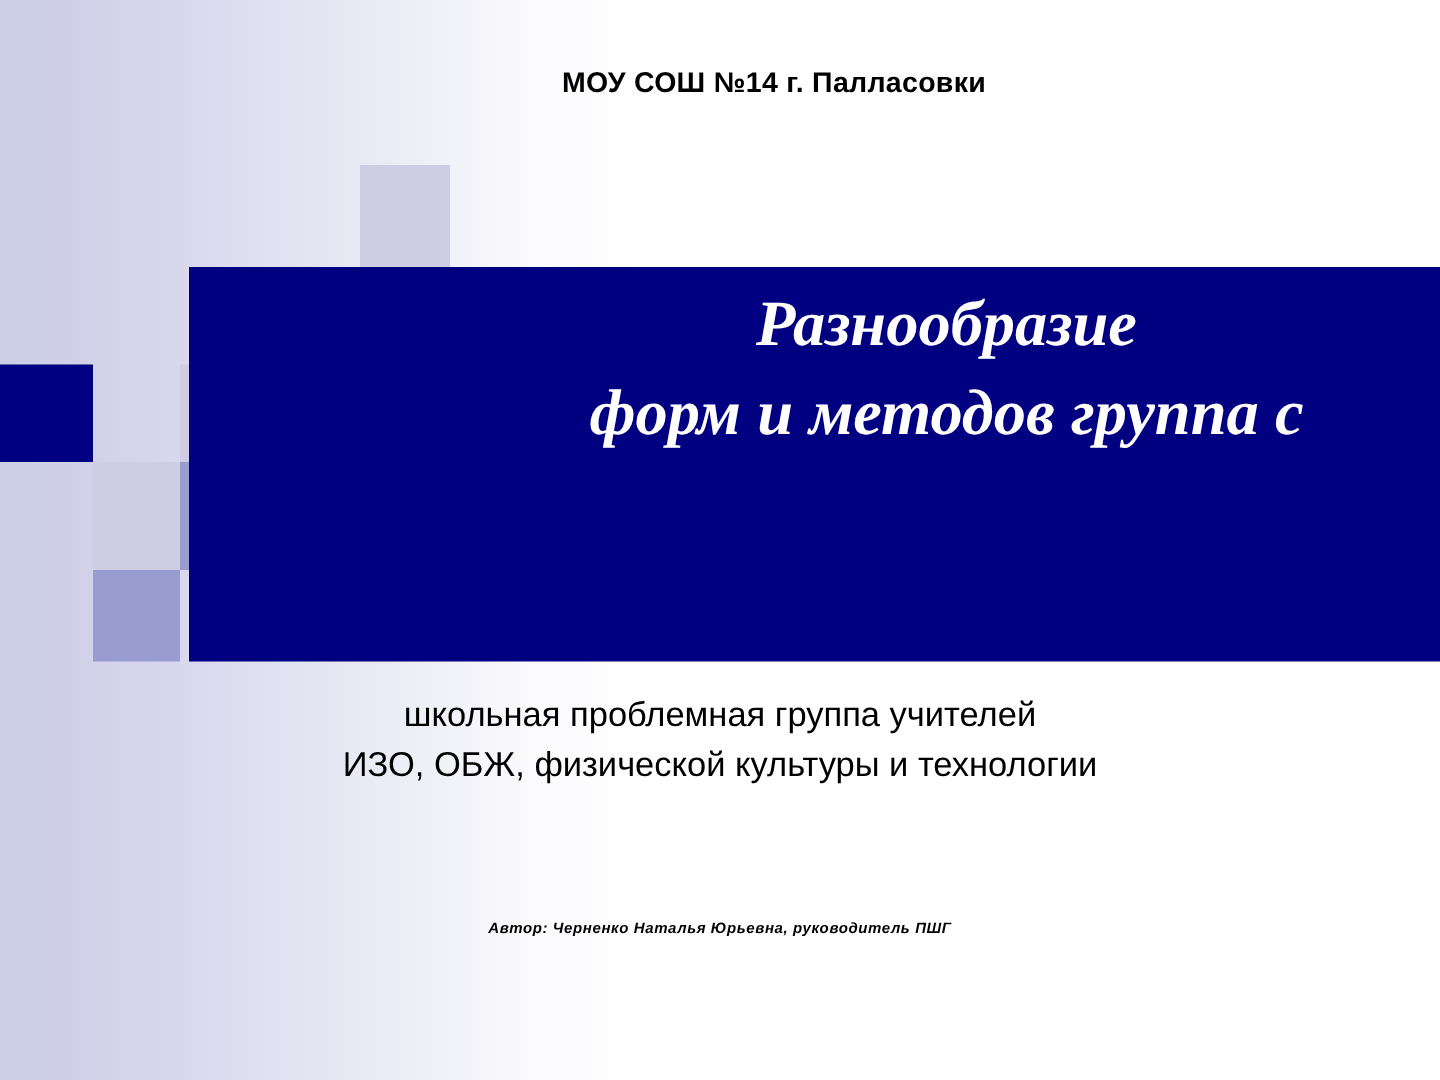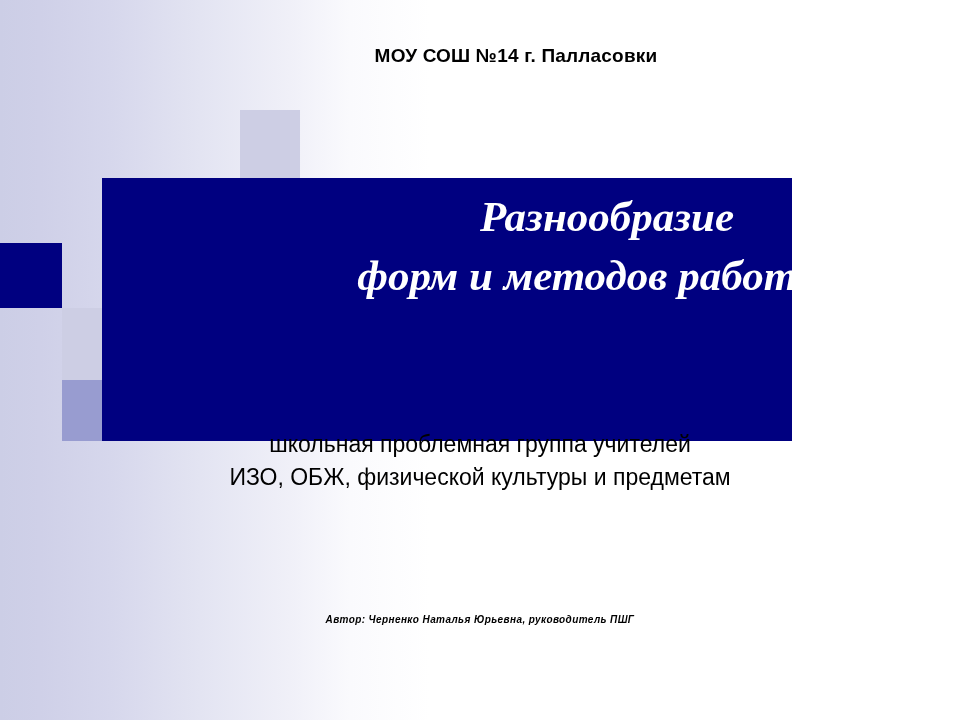--- a/index.html
+++ b/index.html
@@ -36,23 +36,23 @@
   .sq {
     position: absolute;
   }
   .sq-light  { background: #cdcee4; }
   .sq-mid    { background: #989cd0; }
   .sq-navy   { background: #000080; }
 
   
   .title-panel {
     position: absolute;
-    left: 102px;
+    left: 126px;
     top: 178px;
-    width: 690px;
+    width: 835px;
     height: 263px;
     background: #000080;
   }
   .title-text {
     position: absolute;
     left: 180px;
     top: 10px;
     width: 650px;
     text-align: center;
     color: #ffffff;
@@ -77,21 +77,21 @@
     font-weight: bold;
     color: #000000;
     letter-spacing: 0.2px;
     padding-left: 36px;
   }
 
   
   .subtitle {
     position: absolute;
     left: 0;
-    top: 428px;
+    top: 460px;
     width: 960px;
     text-align: center;
     font-family: "Liberation Sans", sans-serif;
     font-size: 23px;
     font-weight: normal;
     color: #000000;
     line-height: 1.42;
   }
   .subtitle span { display: block; }
 
@@ -125,24 +125,24 @@
     <div class="sq sq-light" style="left:62px; top:308px; width:58px; height:72px;"></div>
     <div class="sq sq-mid" style="left:120px; top:308px; width:60px; height:72px;"></div>
     <div class="sq sq-mid" style="left:62px; top:380px; width:58px; height:61px;"></div>
   </div>
 
   <div class="school-header">МОУ СОШ №14 г. Палласовки</div>
 
   <div class="title-panel">
     <div class="title-text">
       <span class="title-line">Разнообразие</span>
-      <span class="title-line">форм и методов работы с</span>
+      <span class="title-line">форм и методов группа с</span>
     </div>
   </div>
 
   <div class="subtitle">
     <span>школьная проблемная группа учителей</span>
-    <span>ИЗО, ОБЖ, физической культуры и предметам</span>
+    <span>ИЗО, ОБЖ, физической культуры и технологии</span>
   </div>
 
   <div class="author">Автор: Черненко Наталья Юрьевна, руководитель ПШГ</div>
 
 </div>
 
 </body></html>

